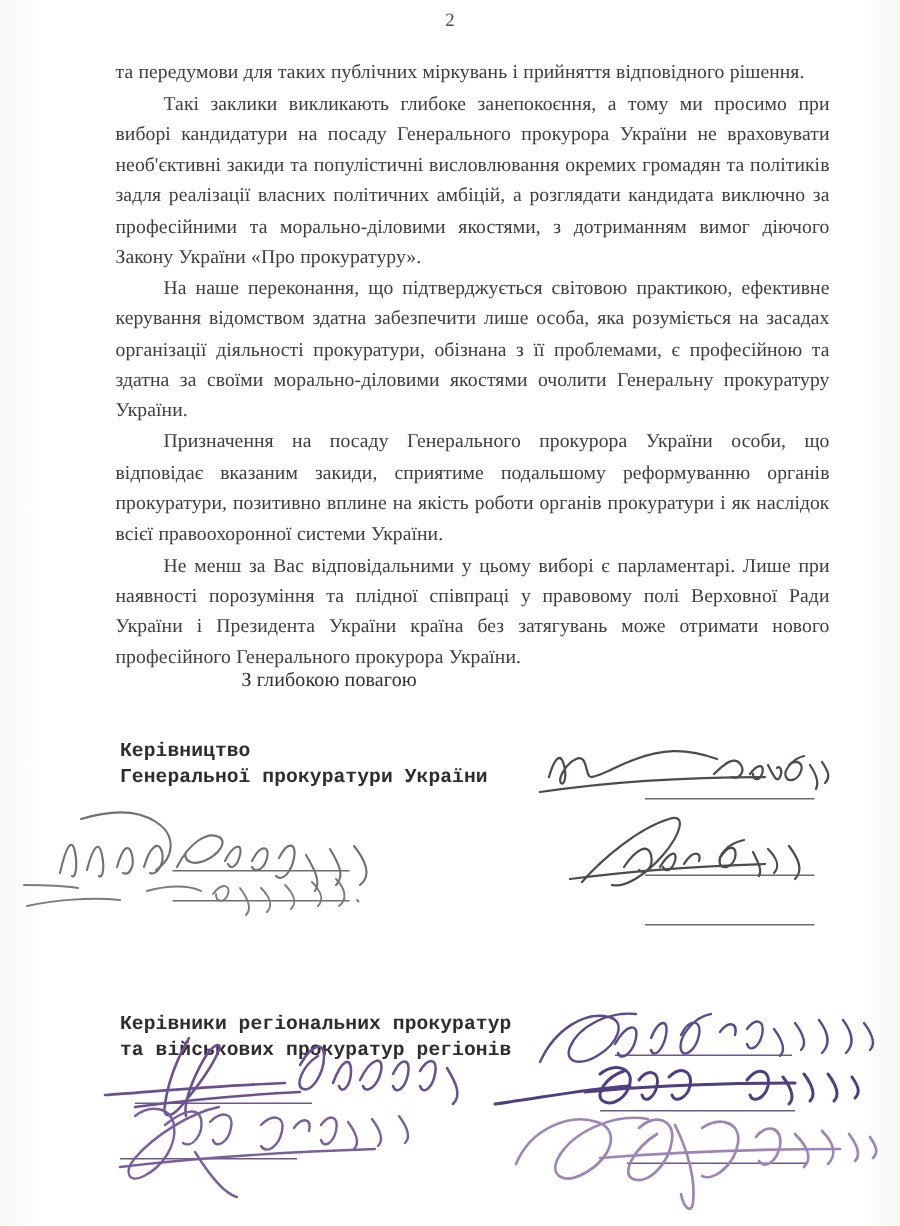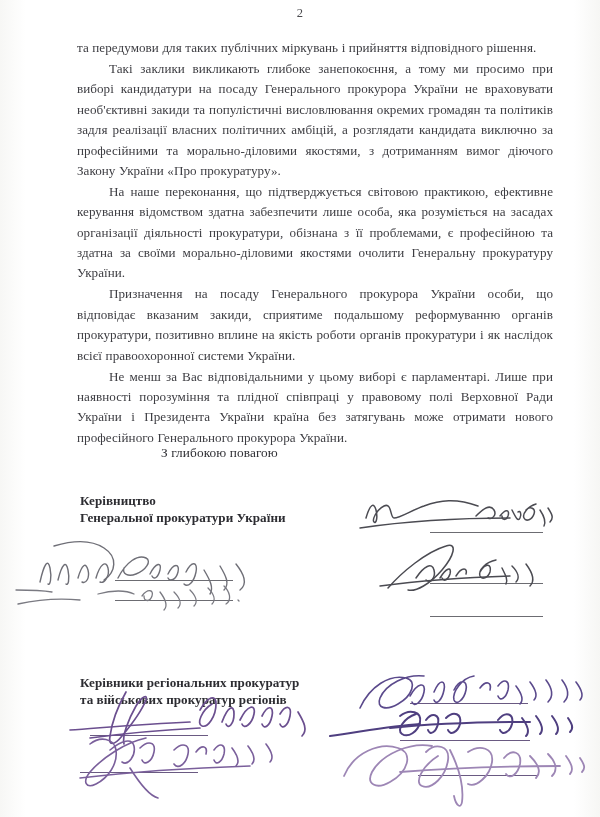--- a/index.html
+++ b/index.html
@@ -65,20 +65,21 @@
   }
 
   .sig-label {
     position: absolute;
     font-size: 13.1px;
     font-weight: bold;
     color: #2c2c31;
     line-height: 16.5px;
     letter-spacing: 0.05px;
     white-space: pre-line;
+    font-family: Liberation Mono, monospace;
   }
   .sig-label-leadership { left: 80px; top: 493px; }
   .sig-label-regional   { left: 80px; top: 675px; }
 
   .sig-line {
     position: absolute;
     height: 0;
     border-top: 1.4px solid #6c6c72;
   }
   .sig-line.violet { border-top-color: #6a5a82; }

